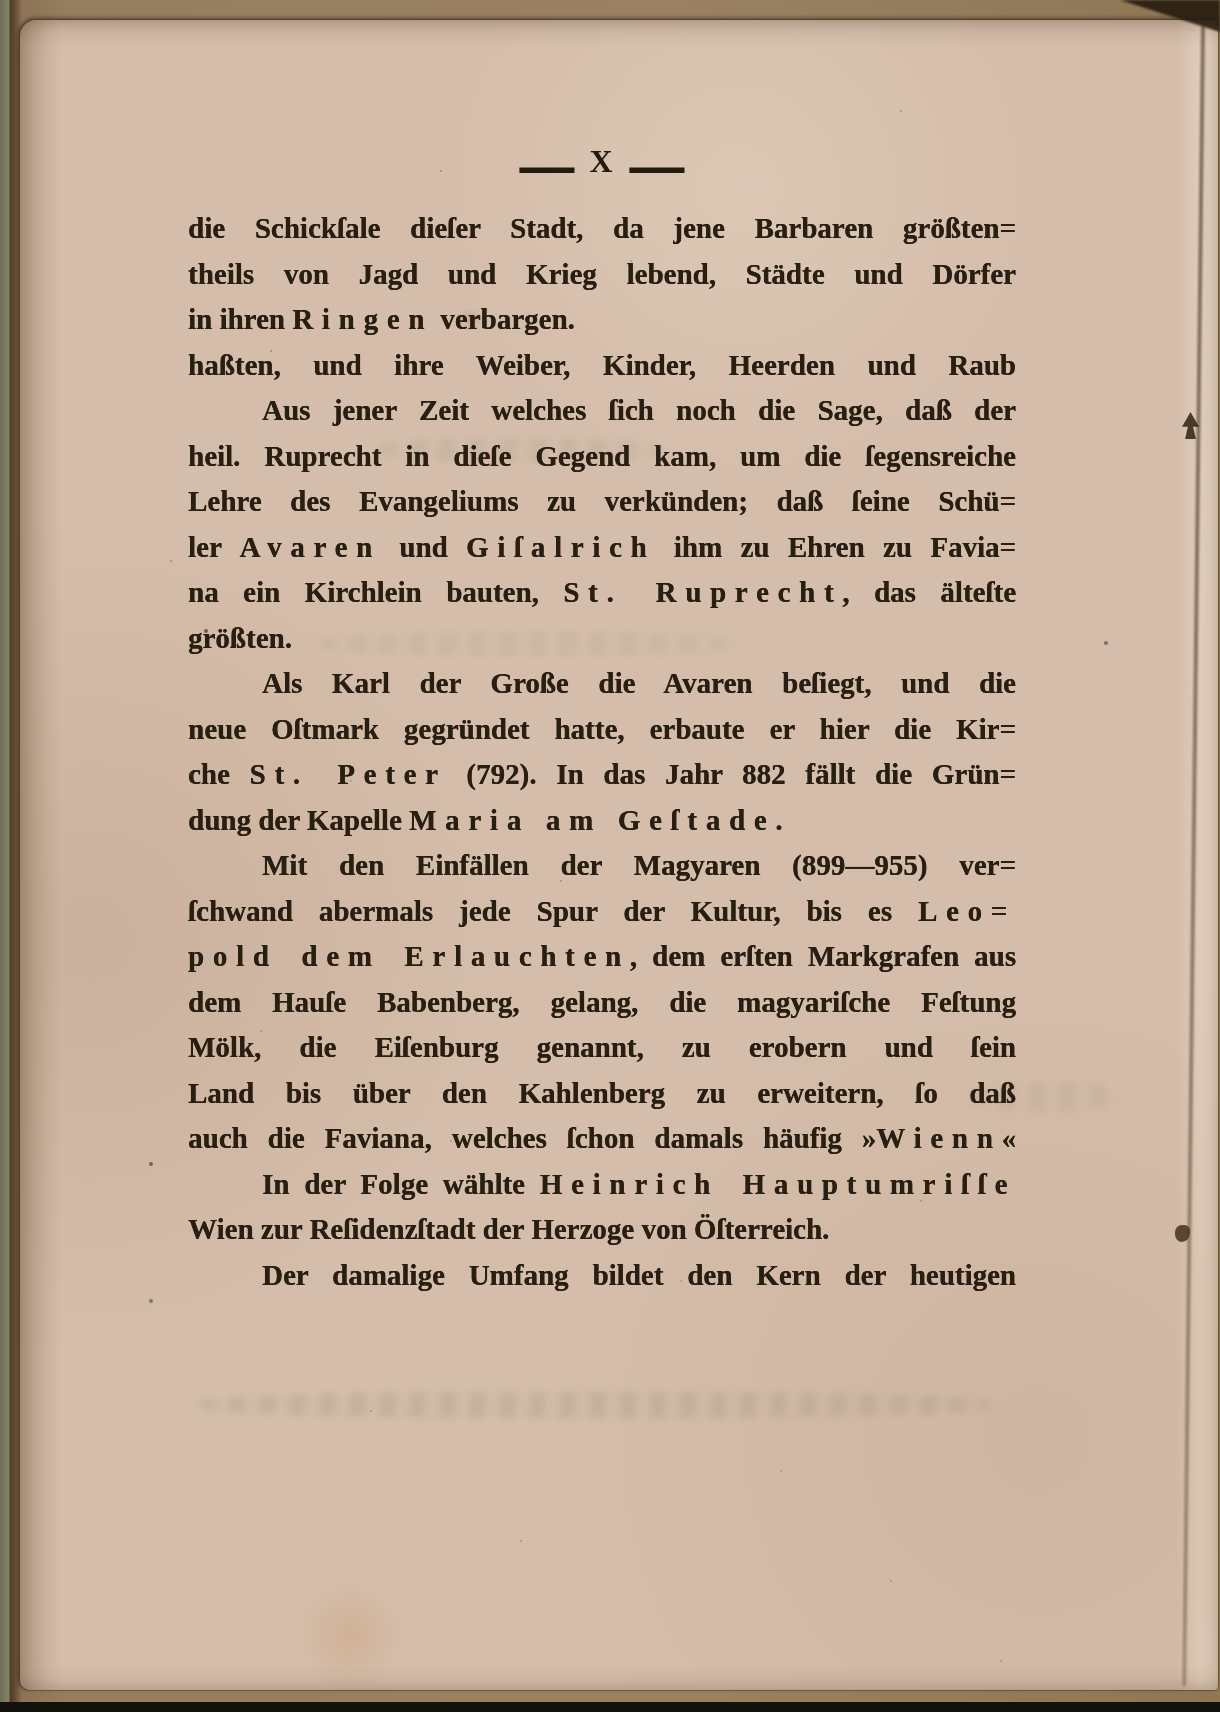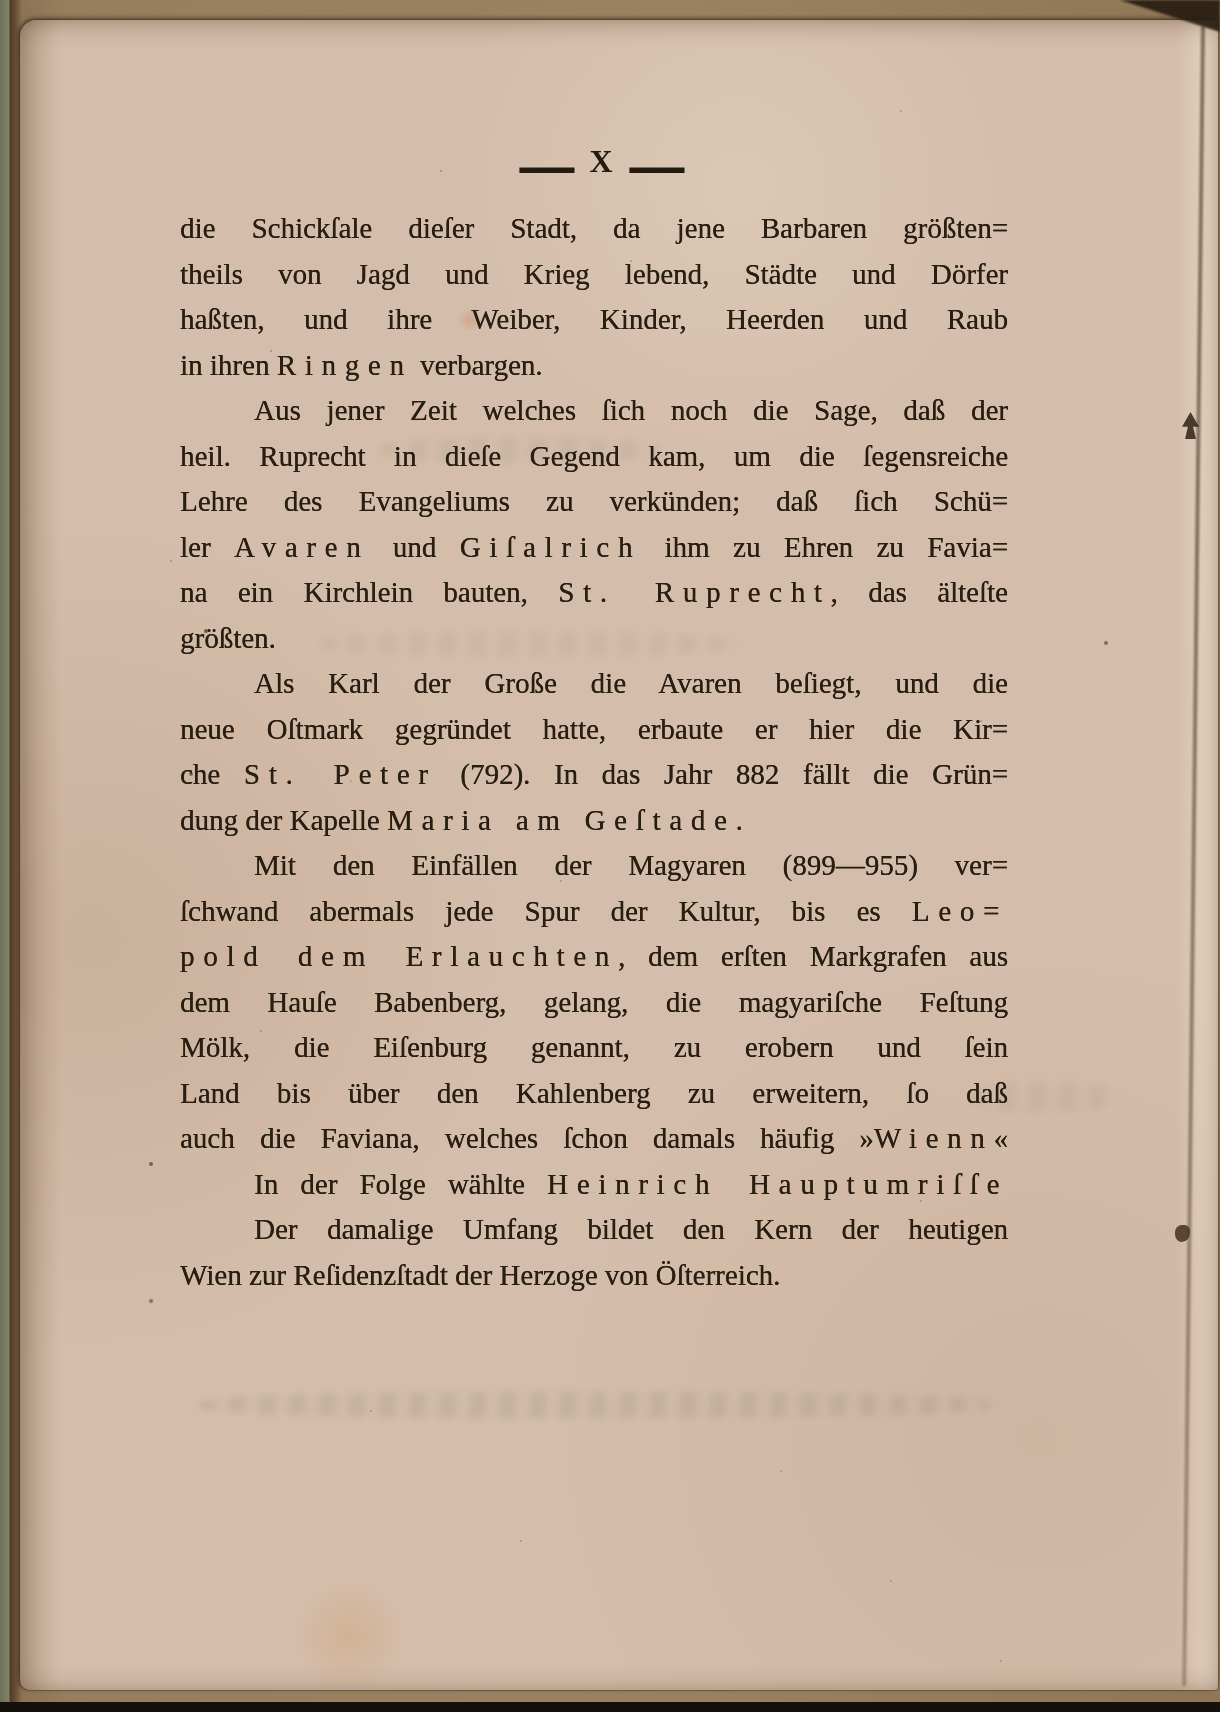--- a/index.html
+++ b/index.html
@@ -90,22 +90,22 @@
     text-align:center;color:#241b10;font-weight:700;font-size:32px;
     line-height:50px;
   }
   .header .dash{
     display:inline-block;transform:scaleY(2.5) scaleX(1.7);
     margin:0 26px;vertical-align:middle;
   }
   .header .pagenum{letter-spacing:2px;vertical-align:middle;}
   
   .text-block{
-    position:absolute;left:160px;top:186px;width:828px;
-    color:#281e12;font-weight:400;font-size:29px;
+    position:absolute;left:168px;top:186px;width:828px;
+    color:#281e12;font-weight:700;font-size:29px;
     text-shadow:0.25px 0 0 currentColor;
   }
   .line{
     height:45.5px;line-height:45.5px;
     text-align:justify;text-align-last:justify;text-justify:inter-word;
     overflow:visible;white-space:normal;
   }
   .line.ind{text-indent:74px;}
   .line.end{text-align-last:left;}
   .g{letter-spacing:.30em;}
@@ -127,39 +127,39 @@
     <div class="mark arrow"></div>
     <div class="mark blob"></div>
 
     <div class="header">
       <span class="dash">—</span><span class="pagenum">X</span><span class="dash">—</span>
     </div>
 
     <div class="text-block">
         <div class="line"><span>die Schickſale dieſer Stadt, da jene Barbaren größten=</span></div>
         <div class="line"><span>theils von Jagd und Krieg lebend, Städte und Dörfer</span></div>
+        <div class="line end"><span>in ihren </span><span class="g">Ringen</span><span> verbargen.</span></div>
         <div class="line"><span>haßten, und ihre Weiber, Kinder, Heerden und Raub</span></div>
-        <div class="line end"><span>in ihren </span><span class="g">Ringen</span><span> verbargen.</span></div>
         <div class="line ind"><span>Aus jener Zeit welches ſich noch die Sage, daß der</span></div>
         <div class="line"><span>heil. Ruprecht in dieſe Gegend kam, um die ſegensreiche</span></div>
-        <div class="line"><span>Lehre des Evangeliums zu verkünden; daß ſich Schü=</span></div>
+        <div class="line"><span>Lehre des Evangeliums zu verkünden; daß ſeine Schü=</span></div>
         <div class="line"><span>ler </span><span class="g">Avaren</span><span> und </span><span class="g">Giſalrich</span><span> ihm zu Ehren zu Favia=</span></div>
         <div class="line"><span>na ein Kirchlein bauten, </span><span class="g">St. Ruprecht</span><span>, das älteſte</span></div>
         <div class="line end"><span>größten.</span></div>
         <div class="line ind"><span>Als Karl der Große die Avaren beſiegt, und die</span></div>
         <div class="line"><span>neue Oſtmark gegründet hatte, erbaute er hier die Kir=</span></div>
         <div class="line"><span>che </span><span class="g">St. Peter</span><span> (792). In das Jahr 882 fällt die Grün=</span></div>
         <div class="line end"><span>dung der Kapelle </span><span class="g">Maria am Geſtade</span><span>.</span></div>
         <div class="line ind"><span>Mit den Einfällen der Magyaren (899—955) ver=</span></div>
         <div class="line"><span>ſchwand abermals jede Spur der Kultur, bis es </span><span class="g">Leo=</span></div>
         <div class="line"><span class="g">pold dem Erlauchten</span><span>, dem erſten Markgrafen aus</span></div>
         <div class="line"><span>dem Hauſe Babenberg, gelang, die magyariſche Feſtung</span></div>
         <div class="line"><span>Mölk, die Eiſenburg genannt, zu erobern und ſein</span></div>
         <div class="line"><span>Land bis über den Kahlenberg zu erweitern, ſo daß</span></div>
         <div class="line"><span>auch die Faviana, welches ſchon damals häufig »</span><span class="g">Wienn</span><span>«</span></div>
         <div class="line ind"><span>In der Folge wählte </span><span class="g">Heinrich Hauptumriſſe</span></div>
+        <div class="line end"><span>Wien zur Reſidenzſtadt der Herzoge von Öſterreich.</span></div>
         <div class="line ind"><span>Der damalige Umfang bildet den Kern der heutigen</span></div>
-        <div class="line end"><span>Wien zur Reſidenzſtadt der Herzoge von Öſterreich.</span></div>
       </div>
   </div>
 
   <div class="corner-tr"></div>
 </div>
 
 </body></html>

